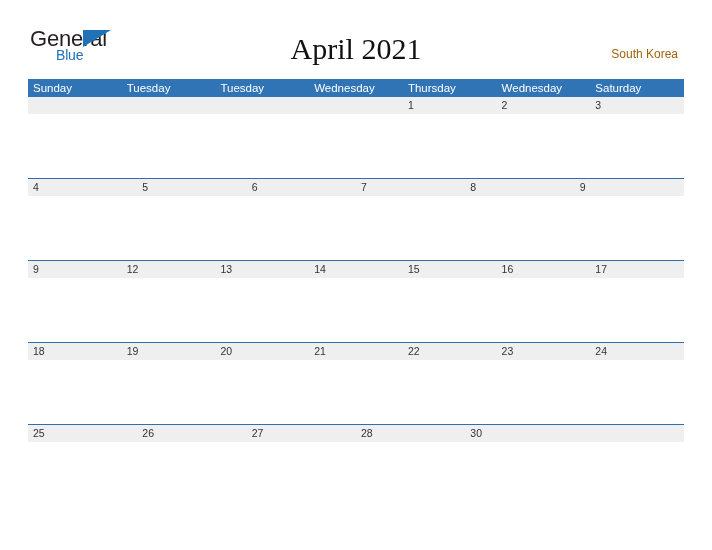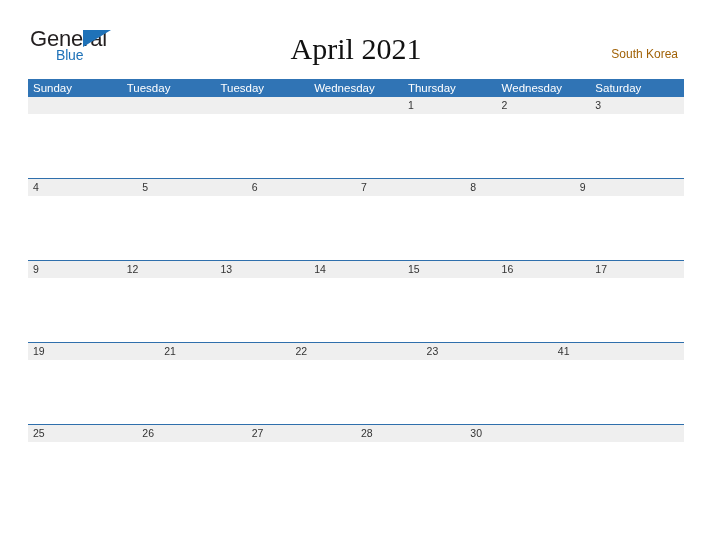--- a/index.html
+++ b/index.html
@@ -214,25 +214,27 @@
         <div class="day-cell">14</div>
         <div class="day-cell">15</div>
         <div class="day-cell">16</div>
         <div class="day-cell">17</div>
       </div>
       <div class="week-body"></div>
     </div>
 
     <div class="week sep">
       <div class="week-band">
+        <div class="day-cell">18</div>
         <div class="day-cell">19</div>
+        <div class="day-cell">20</div>
         <div class="day-cell">21</div>
         <div class="day-cell">22</div>
         <div class="day-cell">23</div>
-        <div class="day-cell">41</div>
+        <div class="day-cell">24</div>
       </div>
       <div class="week-body"></div>
     </div>
 
     <div class="week sep">
       <div class="week-band">
         <div class="day-cell">25</div>
         <div class="day-cell">26</div>
         <div class="day-cell">27</div>
         <div class="day-cell">28</div>

